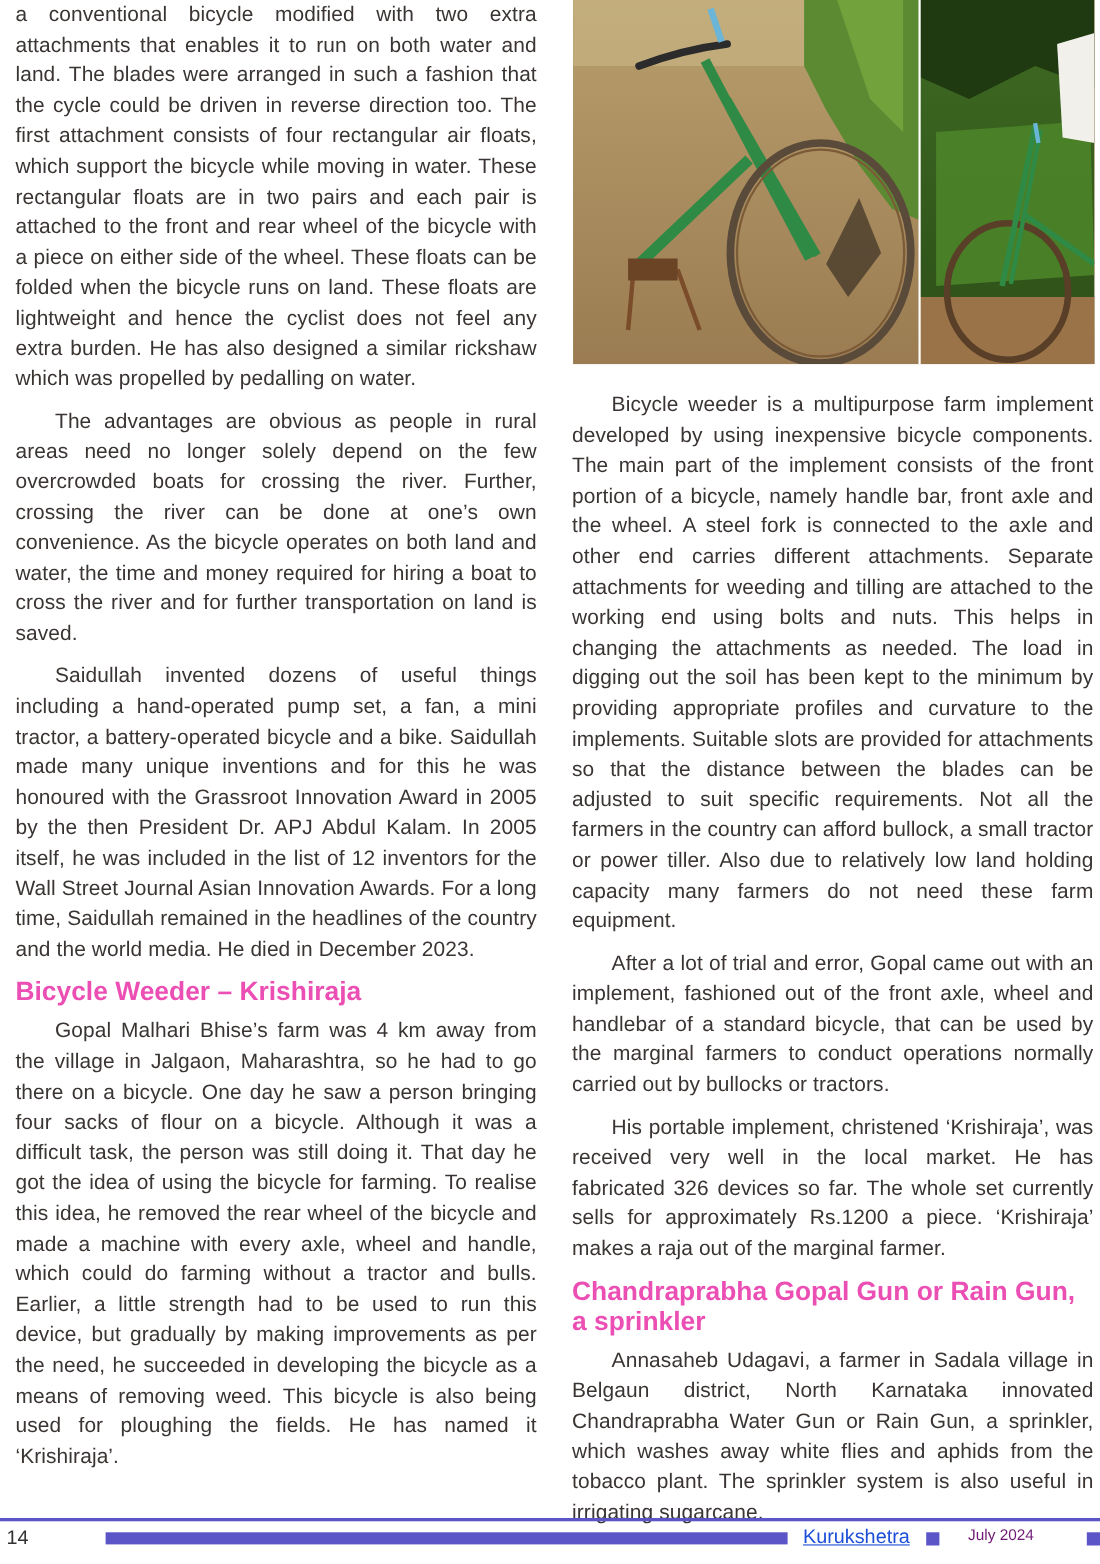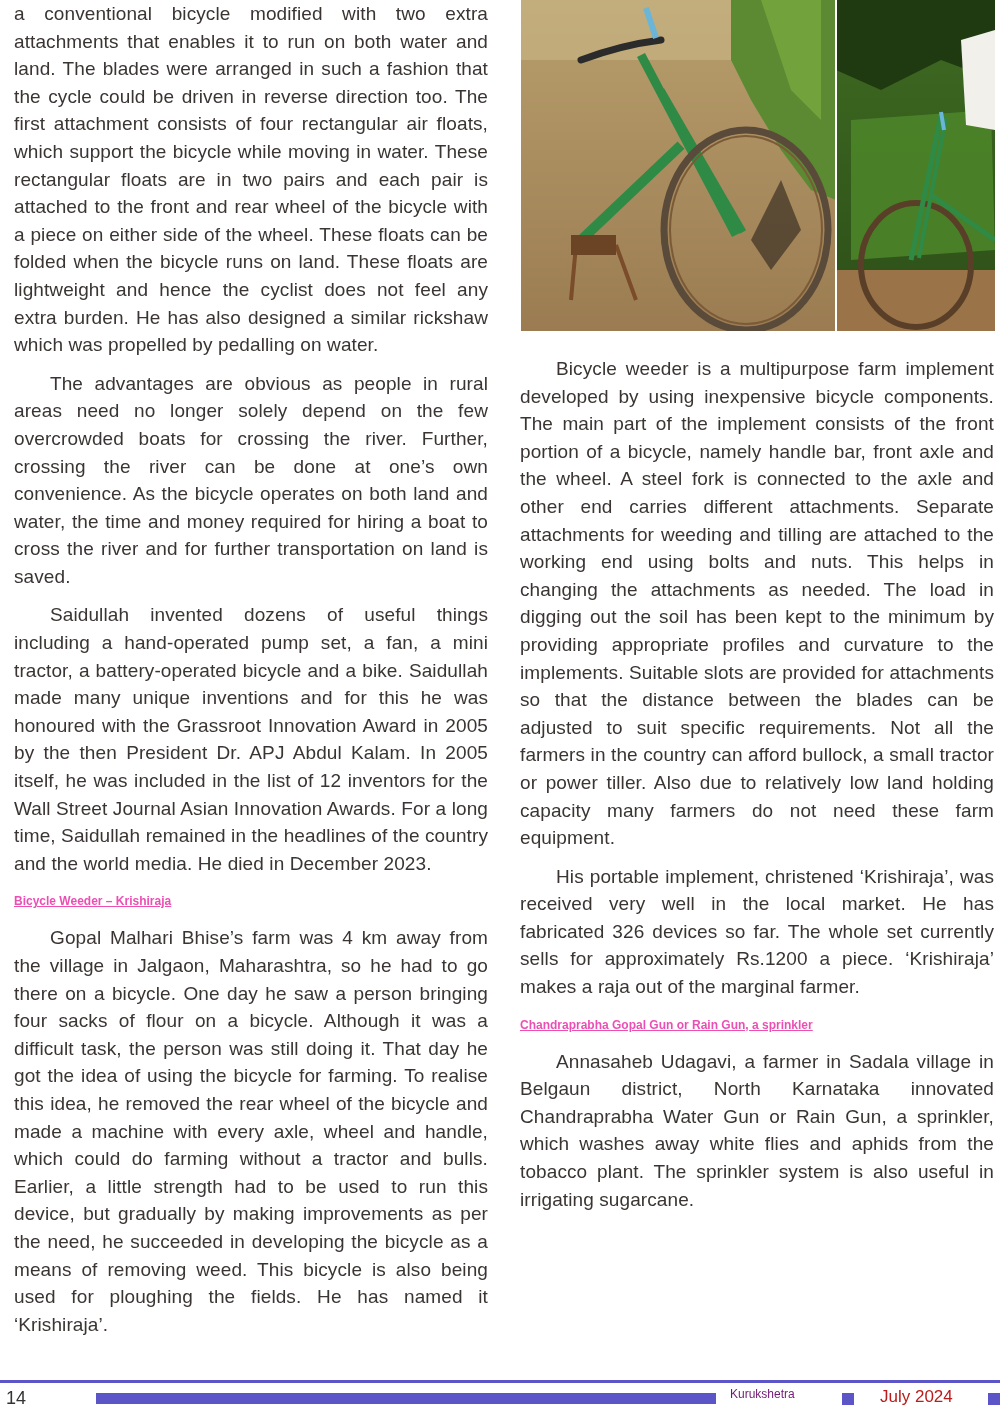--- a/index.html
+++ b/index.html
@@ -22,25 +22,24 @@
   p {
     margin: 0 0 11px 0;
     font-size: 19px;
     line-height: 27.6px;
     text-align: justify;
     letter-spacing: 0.1px;
   }
   p.indent { text-indent: 36px; }
   h3 {
     margin: 0 0 9px 0;
-    font-size: 12px;
+    font-size: 24px;
     line-height: 27px;
     font-weight: bold;
     color: #ec4fb4;
-    text-decoration: underline;
   }
   .photo {
     position: relative;
     width: 474px;
     height: 331px;
     margin: 0 0 24px 1px;
     overflow: hidden;
     background: #a58b5e;
   }
   .photo svg { display: block; }
@@ -65,36 +64,37 @@
   }
   .footer-bar {
     position: absolute;
     left: 96px; top: 13px;
     width: 620px; height: 11px;
     background: #5b55c8;
   }
   .mag-name {
     position: absolute;
     left: 730px; top: 7px;
-    font-size: 12px;
-    color: #701a75;
+    font-size: 18px;
+    color: #1d4ed8;
+    text-decoration: underline;
   }
   .sq {
     position: absolute;
     width: 12px; height: 12px;
     background: #5b55c8;
     top: 13px;
   }
   .sq1 { left: 842px; }
   .sq2 { left: 988px; }
   .issue {
     position: absolute;
     left: 880px; top: 7px;
-    font-size: 17px;
-    color: #b91c1c;
+    font-size: 14px;
+    color: #701a75;
   }
 </style>
 </head>
 <body>
 
 <div class="col col-left">
   <p>a conventional bicycle modified with two extra attachments that enables it to run on both water and land. The blades were arranged in such a fashion that the cycle could be driven in reverse direction too. The first attachment consists of four rectangular air floats, which support the bicycle while moving in water. These rectangular floats are in two pairs and each pair is attached to the front and rear wheel of the bicycle with a piece on either side of the wheel. These floats can be folded when the bicycle runs on land. These floats are lightweight and hence the cyclist does not feel any extra burden. He has also designed a similar rickshaw which was propelled by pedalling on water.</p>
   <p class="indent">The advantages are obvious as people in rural areas need no longer solely depend on the few overcrowded boats for crossing the river. Further, crossing the river can be done at one’s own convenience. As the bicycle operates on both land and water, the time and money required for hiring a boat to cross the river and for further transportation on land is saved.</p>
   <p class="indent">Saidullah invented dozens of useful things including a hand-operated pump set, a fan, a mini tractor, a battery-operated bicycle and a bike. Saidullah made many unique inventions and for this he was honoured with the Grassroot Innovation Award in 2005 by the then President Dr. APJ Abdul Kalam. In 2005 itself, he was included in the list of 12 inventors for the Wall Street Journal Asian Innovation Awards. For a long time, Saidullah remained in the headlines of the country and the world media. He died in December 2023.</p>
   <h3>Bicycle Weeder – Krishiraja</h3>
@@ -135,20 +135,21 @@
       <path d="M230 240 L260 180 L280 230 L250 270 Z" fill="#2a211a" opacity="0.6"></path>
       <ellipse cx="395" cy="265" rx="55" ry="62" fill="none" stroke="#5a3f28" stroke-width="6"></ellipse>
       <line x1="420" y1="115" x2="390" y2="260" stroke="#2f8a45" stroke-width="5"></line>
       <line x1="425" y1="118" x2="398" y2="258" stroke="#2f8a45" stroke-width="4"></line>
       <line x1="410" y1="195" x2="474" y2="240" stroke="#2f8a45" stroke-width="5"></line>
       <line x1="420" y1="112" x2="423" y2="130" stroke="#6bb6d8" stroke-width="4"></line>
       <path d="M440 40 L474 30 L474 130 L445 125 Z" fill="#f2f0ea"></path>
     </svg>
   </div>
   <p class="indent">Bicycle weeder is a multipurpose farm implement developed by using inexpensive bicycle components. The main part of the implement consists of the front portion of a bicycle, namely handle bar, front axle and the wheel. A steel fork is connected to the axle and other end carries different attachments. Separate attachments for weeding and tilling are attached to the working end using bolts and nuts. This helps in changing the attachments as needed. The load in digging out the soil has been kept to the minimum by providing appropriate profiles and curvature to the implements. Suitable slots are provided for attachments so that the distance between the blades can be adjusted to suit specific requirements. Not all the farmers in the country can afford bullock, a small tractor or power tiller. Also due to relatively low land holding capacity many farmers do not need these farm equipment.</p>
+  <p class="indent">After a lot of trial and error, Gopal came out with an implement, fashioned out of the front axle, wheel and handlebar of a standard bicycle, that can be used by the marginal farmers to conduct operations normally carried out by bullocks or tractors.</p>
   <p class="indent">His portable implement, christened ‘Krishiraja’, was received very well in the local market. He has fabricated 326 devices so far. The whole set currently sells for approximately Rs.1200 a piece. ‘Krishiraja’ makes a raja out of the marginal farmer.</p>
   <h3>Chandraprabha Gopal Gun or Rain Gun, a sprinkler</h3>
   <p class="indent">Annasaheb Udagavi, a farmer in Sadala village in Belgaun district, North Karnataka innovated Chandraprabha Water Gun or Rain Gun, a sprinkler, which washes away white flies and aphids from the tobacco plant. The sprinkler system is also useful in irrigating sugarcane.</p>
 </div>
 
 <div class="footer">
   <div class="footer-topline"></div>
   <span class="page-num">14</span>
   <div class="footer-bar"></div>
   <span class="mag-name">Kurukshetra</span>

